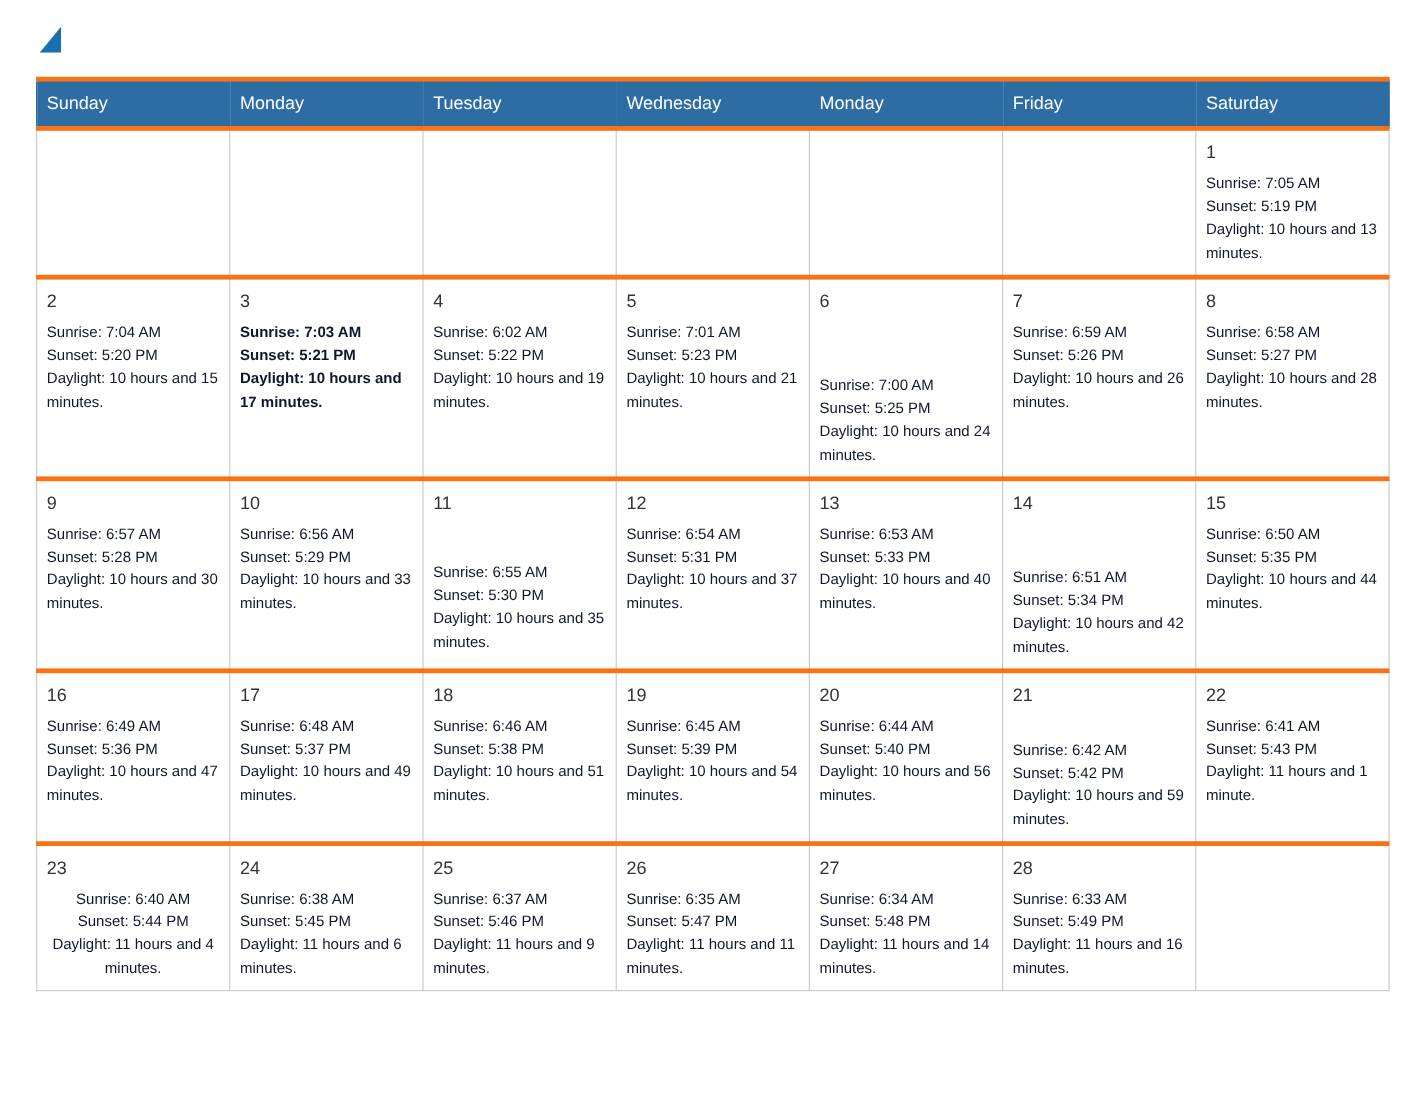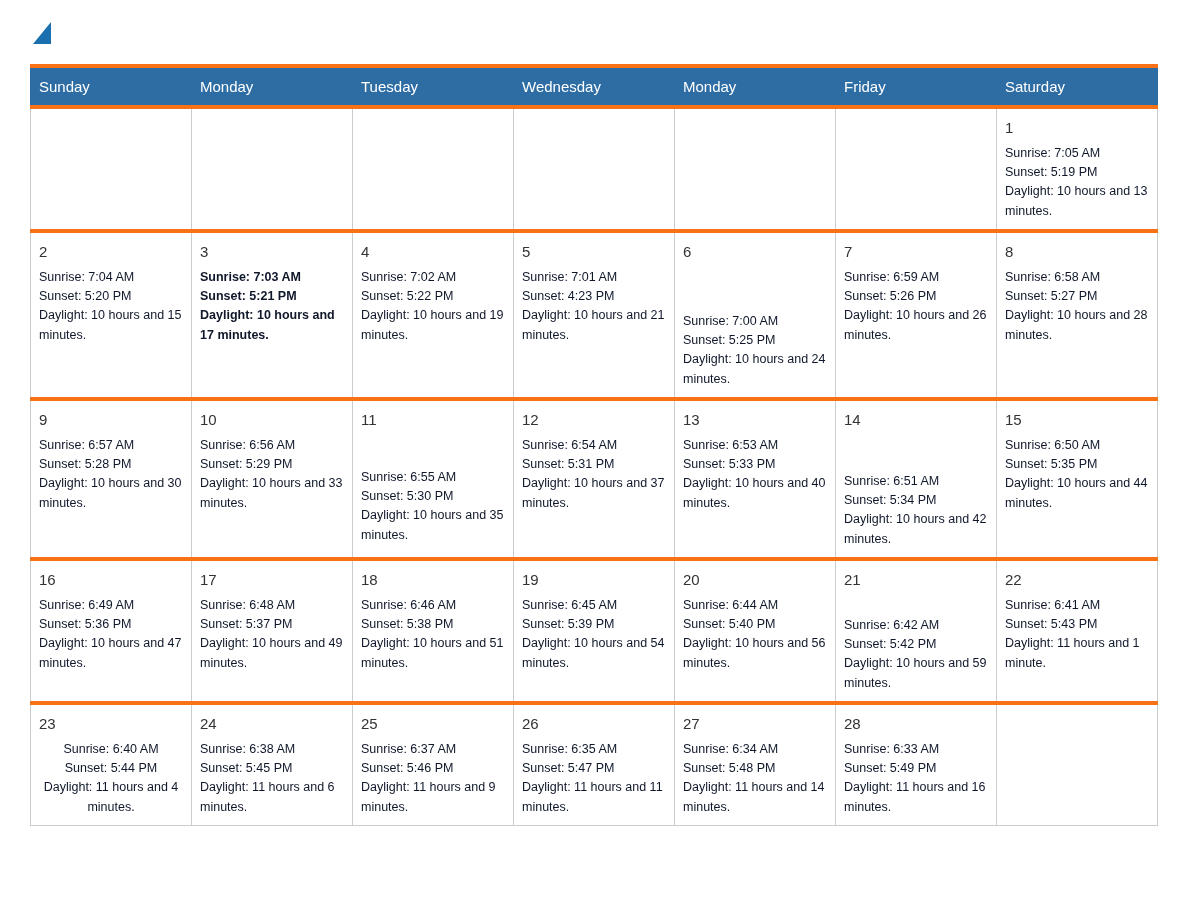--- a/index.html
+++ b/index.html
@@ -141,28 +141,28 @@
 Daylight: 10 hours and 15 minutes.</div>
         </td>
         <td>
           <span class="day-number">3</span>
           <div class="day-info" style="white-space: pre-line; font-weight: bold;">Sunrise: 7:03 AM
 Sunset: 5:21 PM
 Daylight: 10 hours and 17 minutes.</div>
         </td>
         <td>
           <span class="day-number">4</span>
-          <div class="day-info" style="white-space: pre-line;">Sunrise: 7:02 AM
+          <div class="day-info" style="white-space: pre-line;">Sunrise: 6:02 AM
 Sunset: 5:22 PM
 Daylight: 10 hours and 19 minutes.</div>
         </td>
         <td>
           <span class="day-number">5</span>
           <div class="day-info" style="white-space: pre-line;">Sunrise: 7:01 AM
-Sunset: 4:23 PM
+Sunset: 5:23 PM
 Daylight: 10 hours and 21 minutes.</div>
         </td>
         <td>
           <span class="day-number">6</span>
           <div class="day-info" style="white-space: pre-line; margin-top: 48px;">Sunrise: 7:00 AM
 Sunset: 5:25 PM
 Daylight: 10 hours and 24 minutes.</div>
         </td>
         <td>
           <span class="day-number">7</span>

